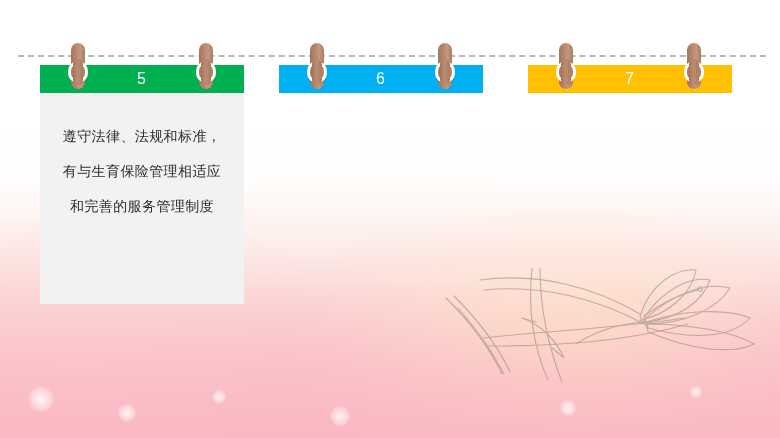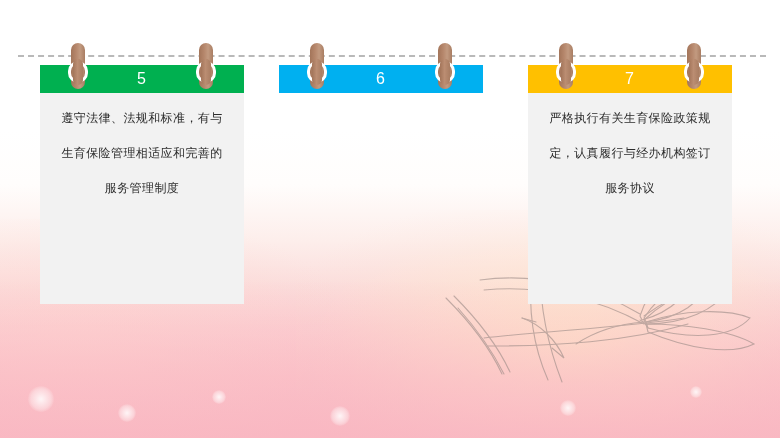--- a/index.html
+++ b/index.html
@@ -110,24 +110,24 @@
     height: 28px;
     line-height: 28px;
     text-align: center;
     color: #ffffff;
     font-size: 16px;
     letter-spacing: 1px;
   }
   .card .body {
     background: #f2f2f2;
     min-height: 211px;
-    padding: 8px 16px 20px 16px;
+    padding: 26px 16px 20px 16px;
     box-sizing: border-box;
     color: #2c2c2c;
-    font-size: 12px;
+    font-size: 14px;
     line-height: 35px;
     text-align: center;
     letter-spacing: 0.4px;
   }
 
   
   .ring {
     position: absolute;
     top: -22px;
     width: 20px;
@@ -258,16 +258,15 @@
         <span class="pin"></span>
         <span class="hole"></span>
         <span class="pin-front"></span>
       </span>
       <span class="ring ring-right">
         <span class="pin"></span>
         <span class="hole"></span>
         <span class="pin-front"></span>
       </span>
     </div>
-    <div class="body">严格执行有关生育保险政策规定，认真履行与经办机构签订服务协议</div>
   </div>
 
 </div>
 
 </body></html>

